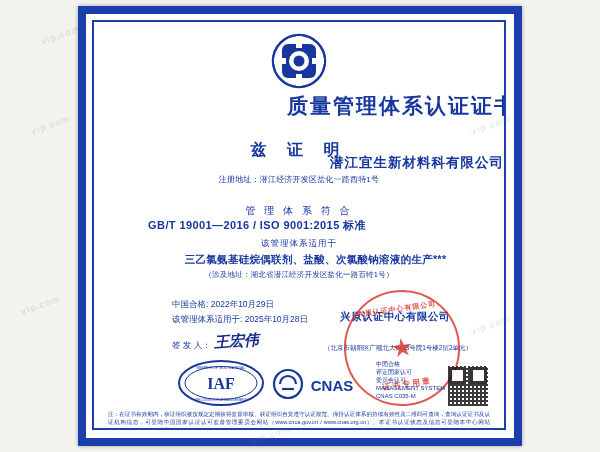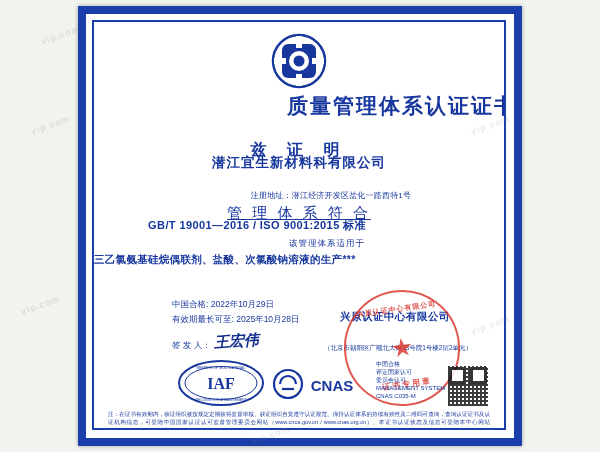--- a/index.html
+++ b/index.html
@@ -103,55 +103,56 @@
     color: #17379e;
     font-size: 16px;
     letter-spacing: 8px;
     font-weight: bold;
   }
   .company {
     position: absolute;
     top: 132px;
     left: 0;
     width: 410px;
-    text-align: center;
+    text-align: right;
     color: #17379e;
     font-size: 13.5px;
     font-weight: bold;
     letter-spacing: 1px;
   }
   .line-sm {
     position: absolute;
     left: 0;
     width: 410px;
     text-align: center;
     color: #17379e;
     font-size: 8px;
     letter-spacing: .2px;
   }
-  .addr { top: 168px; padding-left: 32px; }
+  .addr { top: 152px; }
   .credit { top: 164px; }
-  .conform { top: 182px; font-size: 15px; letter-spacing: 3px; text-decoration: underline; }
+  .conform { top: 182px; font-size: 10px; letter-spacing: 3px; }
   .standard {
     position: absolute;
     top: 196px;
     left: 0;
     width: 326px;
     text-align: center;
     color: #17379e;
     font-size: 11px;
     font-weight: bold;
     letter-spacing: .4px;
   }
-  .scope-label { top: 216px; font-size: 8.5px; letter-spacing: 1px; margin-left: 28px; }
+  .scope-label { top: 216px; font-size: 8.5px; letter-spacing: 1px; }
   .scope-text {
     position: absolute;
     top: 231px;
     left: 0;
     width: 443px;
+    text-align: center;
     color: #17379e;
     font-size: 10.5px;
     font-weight: bold;
     letter-spacing: .3px;
   }
   .scope-note { top: 248px; font-size: 7.5px; }
 
   
   .dates {
     position: absolute;
@@ -346,24 +347,25 @@
     </div>
 
     <div class="title">质量管理体系认证证书</div>
     <div class="sub-title">兹 证 明</div>
     <div class="company">潜江宜生新材料科有限公司</div>
     <div class="line-sm addr">注册地址：潜江经济开发区盐化一路西特1号</div>
     <div class="line-sm conform">管 理 体 系 符 合</div>
     <div class="standard">GB/T 19001—2016 / ISO 9001:2015 标准</div>
     <div class="line-sm scope-label">该管理体系适用于</div>
     <div class="scope-text">三乙氯氨基硅烷偶联剂、盐酸、次氯酸钠溶液的生产***</div>
+    <div class="line-sm scope-note">（涉及地址：湖北省潜江经济开发区盐化一路百特1号）</div>
 
     <div class="dates">
       <div>中国合格: 2022年10月29日</div>
-      <div>有效期最长可至: 2025年10月28日</div>
+      <div>该管理体系适用于: 2025年10月28日</div>
     </div>
 
     <div class="signer">签 发 人：</div>
     <div class="sig-script">王宏伟</div>
 
     <div class="issuer">兴原认证中心有限公司</div>
     <div class="issuer-note">（北京市朝阳区广顺北大街33号院1号楼2层2单元）</div>
 
     <div class="seal">
       <div class="seal-top">兴原认证中心有限公司</div>

